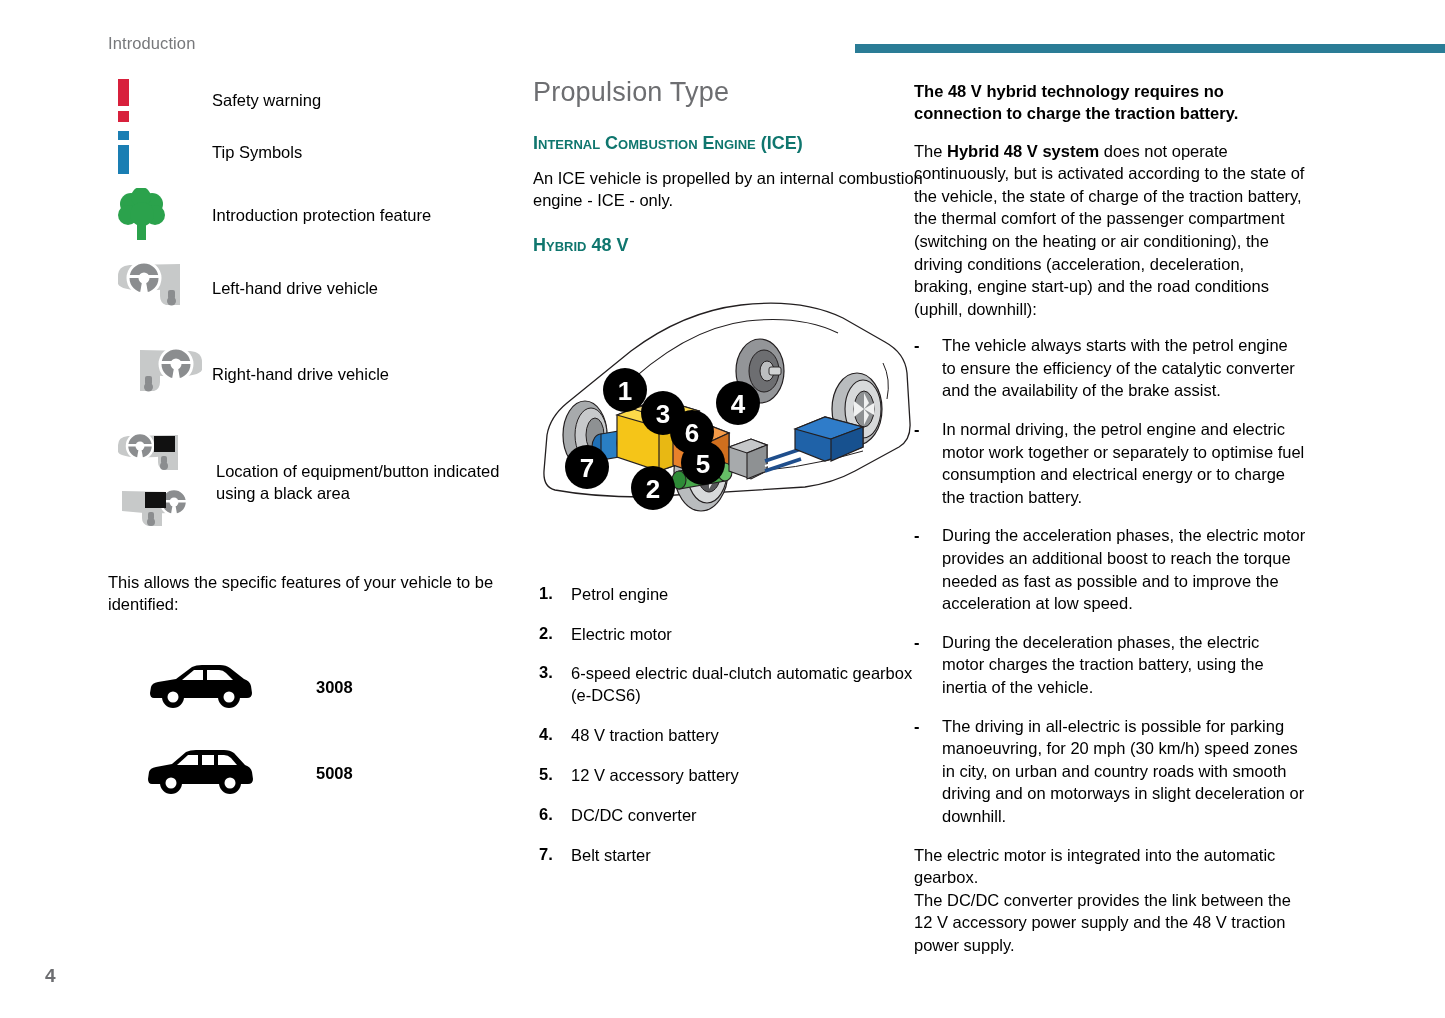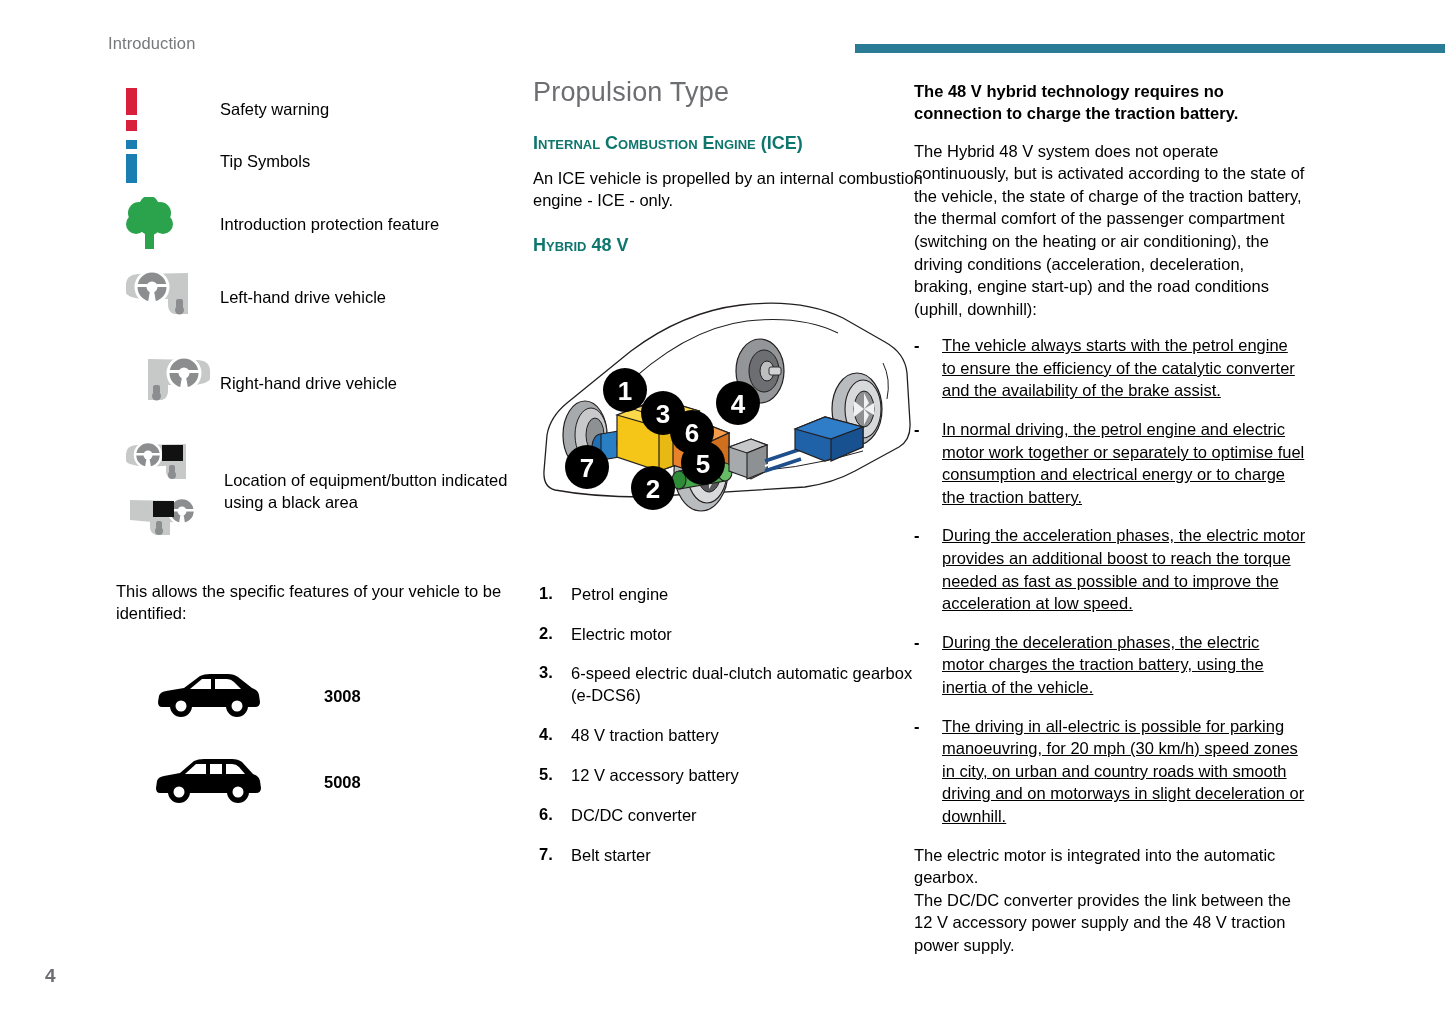--- a/index.html
+++ b/index.html
@@ -16,21 +16,21 @@
   .header-label {
     position: absolute; left: 108px; top: 34px;
     font-size: 16.5px; color: #77787b; letter-spacing: .1px;
   }
   .header-rule {
     position: absolute; left: 855px; top: 44px;
     width: 590px; height: 9px; background: #2a7c96;
   }
 
   
-  .col-left  { position: absolute; left: 108px;  top: 78px; width: 400px; margin-left: 8px; }
+  .col-left  { position: absolute; left: 108px;  top: 69px; width: 400px; }
   .col-mid   { position: absolute; left: 533px;  top: 78px; width: 390px; }
   .col-right { position: absolute; left: 914px;  top: 80px; width: 392px; }
 
   
   .legend-row {
     display: flex; align-items: center;
     min-height: 30px;
   }
   .legend-icon {
     width: 104px; flex: 0 0 104px;
@@ -92,27 +92,27 @@
   }
   .num-txt { font-size: 16.5px; line-height: 1.33; }
 
   
   .r-bold {
     font-size: 16.5px; font-weight: bold; line-height: 1.35;
   }
   .r-para {
     font-size: 16.5px; line-height: 1.37; margin-top: 15px;
   }
-  .r-para b { font-weight: normal; }
+  .r-para b { font-weight: bold; }
   .dash-list { margin-top: 14px; }
   .dash-item { display: flex; margin-bottom: 16px; }
   .dash-mark {
     flex: 0 0 28px; font-size: 16.5px; line-height: 1.37; font-weight: bold;
   }
-  .dash-txt { font-size: 16.5px; line-height: 1.37; text-decoration: underline; }
+  .dash-txt { font-size: 16.5px; line-height: 1.37; }
   .r-tail { font-size: 16.5px; line-height: 1.37; margin-top: 2px; }
   .r-tail + .r-tail { margin-top: 0; }
 
   
   .page-num {
     position: absolute; left: 45px; top: 965px;
     font-size: 19px; font-weight: bold; color: #6d6e71;
   }
 </style>
 </head>

